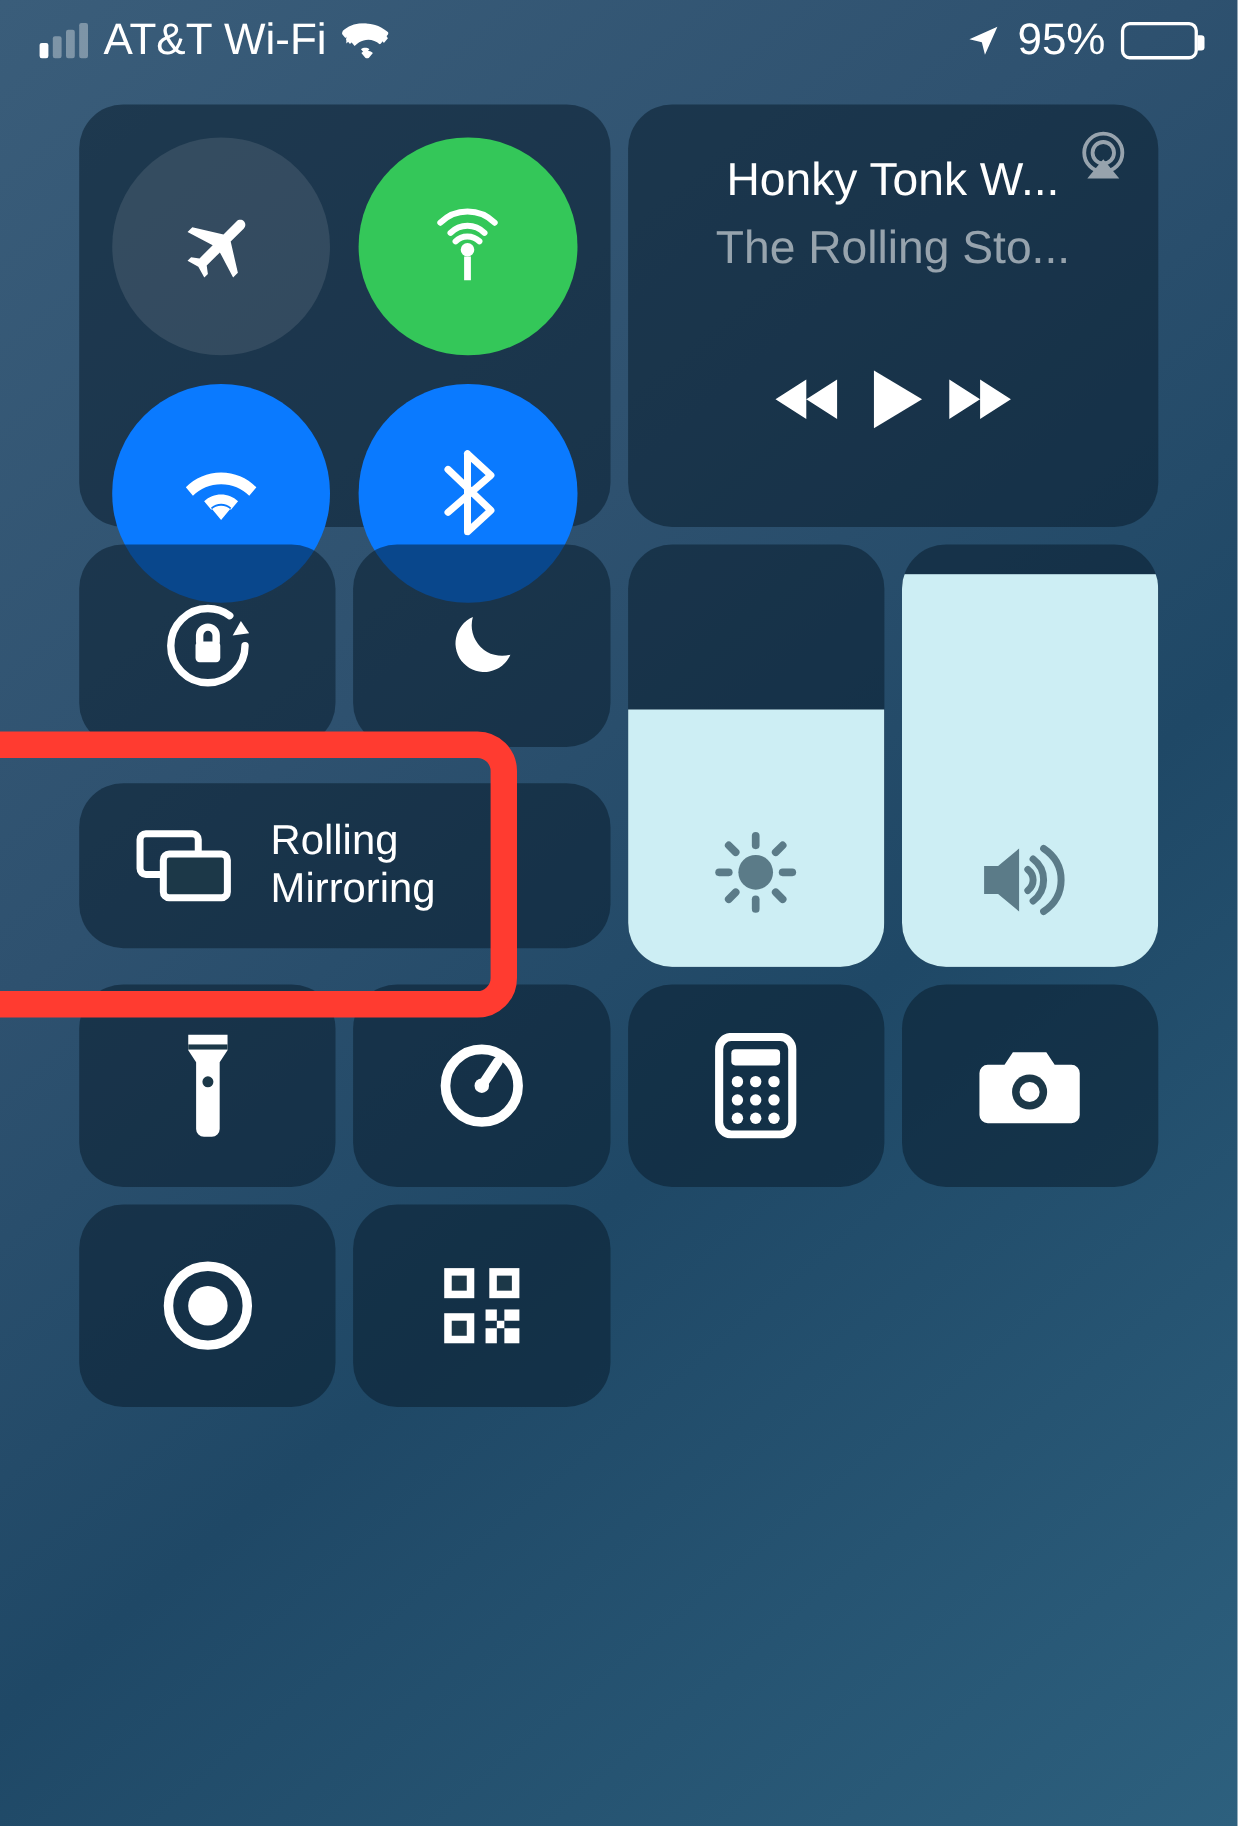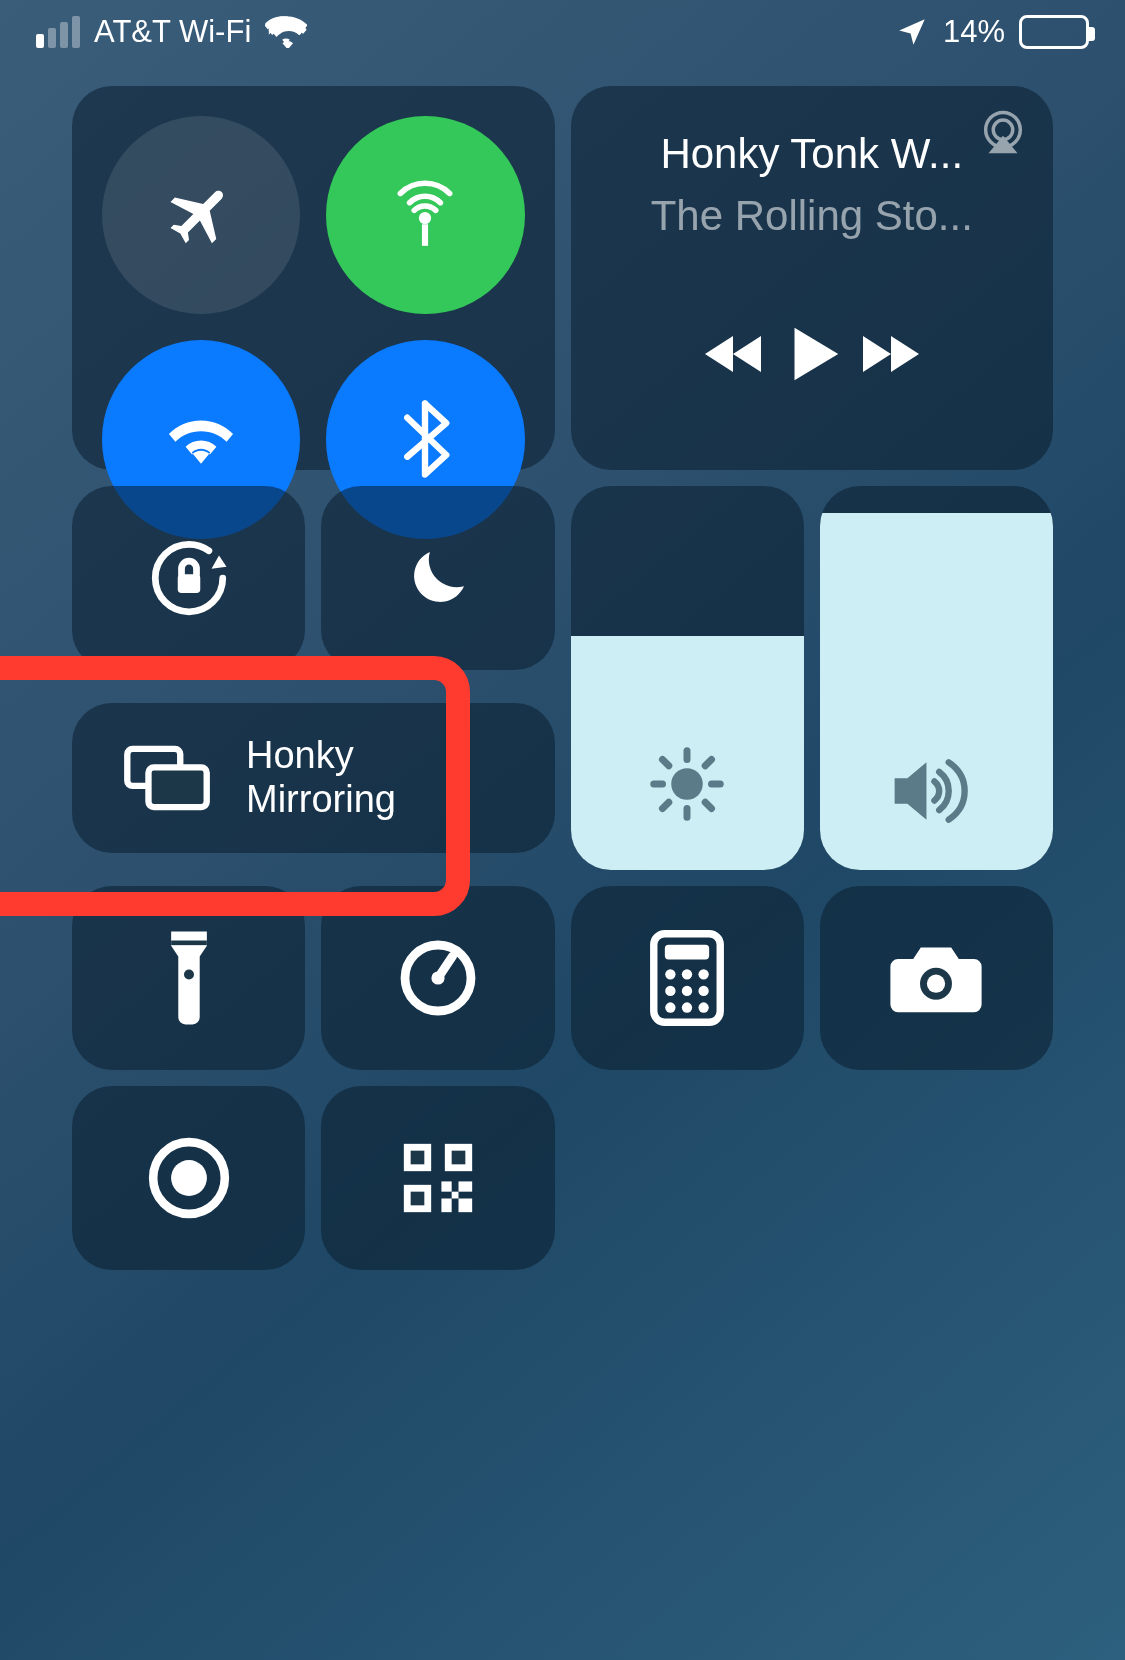--- a/index.html
+++ b/index.html
@@ -9,21 +9,21 @@
     font-family: -apple-system, "Helvetica Neue", Arial, sans-serif;
     background: linear-gradient(140deg,#3a5d7a 0%,#2e516f 35%,#1f4866 60%,#2d607e 100%);
     position: relative;
     overflow: hidden;
     color: #fff;
   }
   
   .status-bar {
     display:flex; justify-content:space-between; 
     padding: 14px 36px 6px 36px;
-    font-size: 31px; font-weight:500;
+    font-size: 40px; font-weight:500;
   }
   .status-left, .status-right { display:flex; align-items:center; gap:14px; }
   .signal-bars { display:flex; align-items:flex-end; gap:4px; }
   .signal-bars span { width:8px; background:rgba(255,255,255,.35); border-radius:2px; display:block;}
   .signal-bars span:nth-child(1){height:14px;background:#fff;}
   .signal-bars span:nth-child(2){height:20px;}
   .signal-bars span:nth-child(3){height:26px;}
   .signal-bars span:nth-child(4){height:32px;}
   .wifi-status svg, .loc-icon svg { display:block; }
   .battery { display:flex; align-items:center; gap:6px; }
@@ -107,21 +107,21 @@
           <path d="M12 16l2.2-2.6c-1.3-1-3.1-1-4.4 0L12 16zM12 4C8.2 4 4.6 5.5 2 8.2l2.1 2.5C6.1 8.7 8.9 7.5 12 7.5s5.9 1.2 7.9 3.2L22 8.2C19.4 5.5 15.8 4 12 4zM12 0C7.2 0 2.8 1.9 -.4 5.1l2.1 2.5C4.3 4.9 8 3.3 12 3.3s7.7 1.6 10.3 4.3l2.1-2.5C21.2 1.9 16.8 0 12 0z"></path>
         </svg>
     </span>
   </div>
   <div class="status-right">
     <span class="loc-icon">
       <svg width="34" height="34" viewBox="0 0 24 24" fill="#fff">
           <path d="M21 3L3 11l8 2 2 8 8-18z"></path>
         </svg>
     </span>
-    <span>14%</span>
+    <span>95%</span>
     <span class="battery">
       <span class="battery-shell"><span class="battery-fill"></span></span>
     </span>
   </div>
 </div>
 
 <div class="cc">
 
   <div class="tile connectivity">
     <div class="circle-btn c-dark">
@@ -193,21 +193,21 @@
   </div>
 
   <div class="tile mirror-tile">
     <span>
       <svg width="90" height="70" viewBox="0 0 34 26" fill="none" stroke="#fff" stroke-width="2.4" stroke-linejoin="round">
           <rect x="2" y="2" width="20" height="14" rx="2"></rect>
           <rect x="10" y="9" width="22" height="15" rx="2" fill="#1c3848"></rect>
         </svg>
     </span>
     <div class="mirror-text">
-      <div>Honky</div>
+      <div>Rolling</div>
       <div>Mirroring</div>
     </div>
   </div>
 
   <div class="tile slider brightness">
     <div class="slider-fill-b"></div>
     <div class="slider-icon">
       <svg width="84" height="84" viewBox="0 0 24 24" fill="#5b7b88">
           <circle cx="12" cy="12" r="4.5"></circle>
           <g stroke="#5b7b88" stroke-width="2" stroke-linecap="round">

